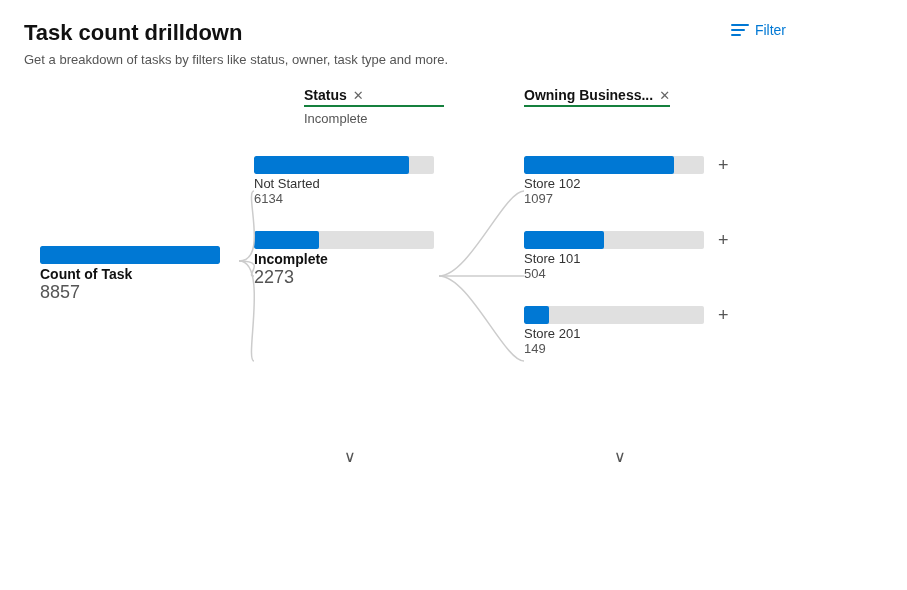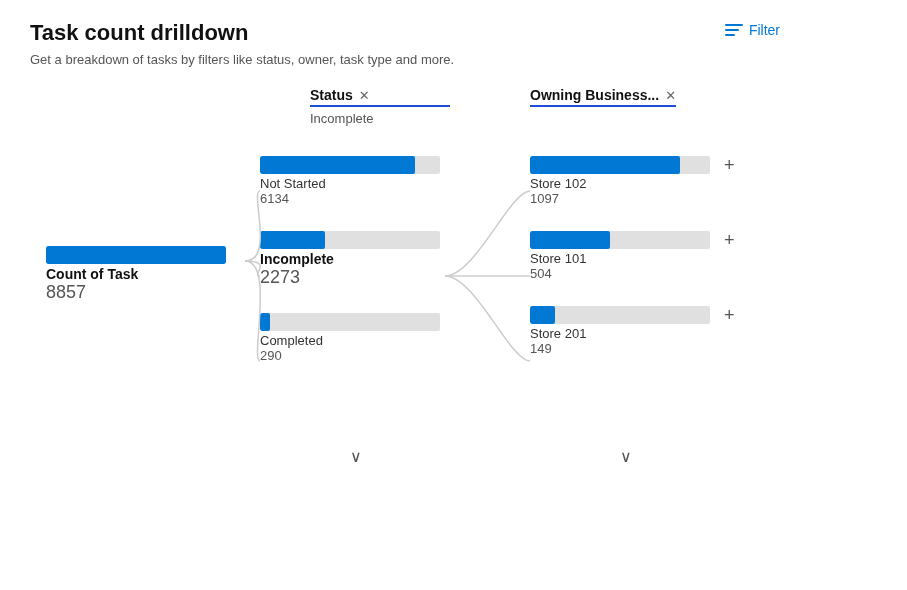--- a/index.html
+++ b/index.html
@@ -8,21 +8,21 @@
       background: #fff;
       width: 907px;
       height: 590px;
       overflow: hidden;
       color: #333;
     }
 
     .page {
       width: 816px;
       height: 590px;
-      padding: 20px 30px;
+      padding: 20px 24px;
       position: relative;
     }
 
     .header-row {
       display: flex;
       justify-content: space-between;
       align-items: flex-start;
       margin-bottom: 6px;
     }
 
@@ -73,21 +73,21 @@
     }
 
     .filter-dropdown {
       min-width: 140px;
     }
 
     .filter-label-row {
       display: flex;
       align-items: center;
       gap: 6px;
-      border-bottom: 2px solid #1d4ed8;
+      border-bottom: 2px solid #15803d;
       padding-bottom: 2px;
       margin-bottom: 4px;
     }
 
     .filter-label-text {
       font-size: 14px;
       font-weight: 600;
       color: #111;
     }
 
@@ -299,29 +299,20 @@
       <div class="node" style="margin-bottom: 25px;">
         <div class="bar-container">
           <div class="bar-track" style="width:180px;">
             <div class="bar-fill" style="width:65px;"></div>
           </div>
         </div>
         <div class="node-label-bold">Incomplete</div>
         <div class="node-value-bold">2273</div>
       </div>
 
-      <div class="node">
-        <div class="bar-container">
-          <div class="bar-track" style="width:180px;">
-            <div class="bar-fill" style="width:10px;"></div>
-          </div>
-        </div>
-        <div class="node-label">Completed</div>
-        <div class="node-value">290</div>
-      </div>
     </div>
 
     <div class="node-col col-3">
 
       <div class="node" style="margin-bottom: 25px;">
         <div class="bar-container">
           <div class="bar-track" style="width:180px;">
             <div class="bar-fill" style="width:150px;"></div>
           </div>
           <span class="plus-btn">+</span>

